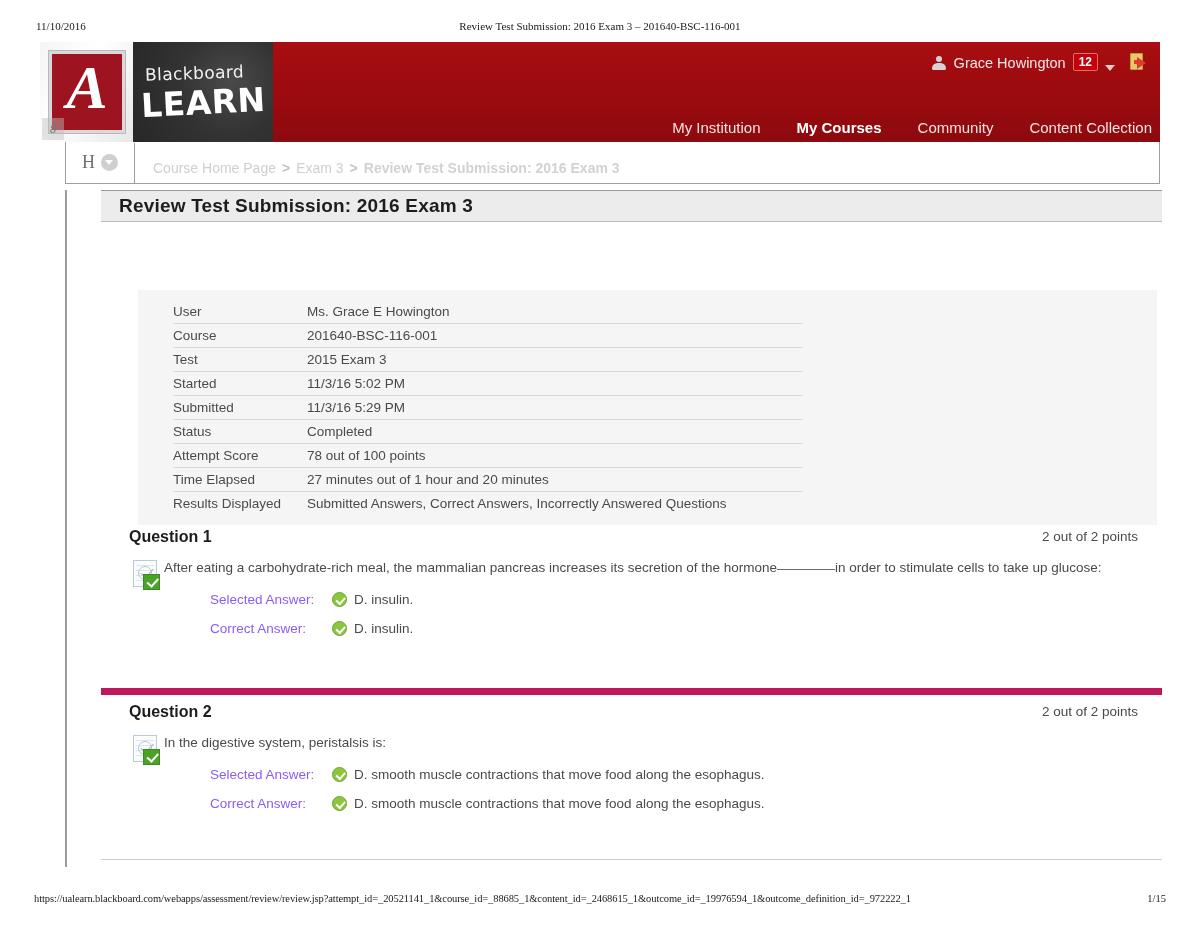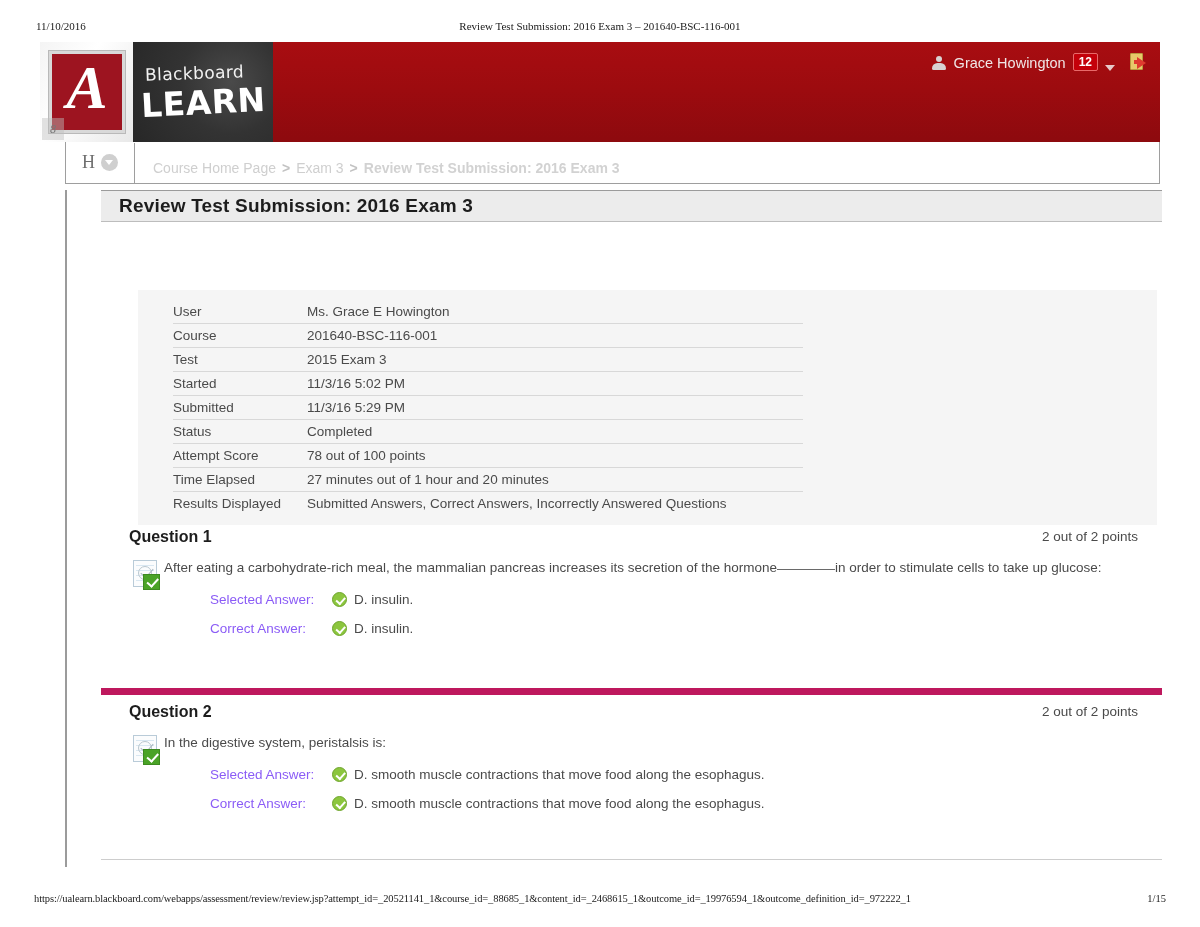--- a/index.html
+++ b/index.html
@@ -606,20 +606,26 @@
         <span class="badge-count">12</span>
         <span class="caret-down"></span>
       </div>
       <span class="logout-icon">
         <span class="door"></span>
           <span class="stem"></span>
           <span class="arrow"></span>
       </span>
     </div>
 
+    <div class="mainnav">
+      <a href="#">My Institution</a>
+      <a href="#" class="active">My Courses</a>
+      <a href="#">Community</a>
+      <a href="#">Content Collection</a>
+    </div>
   </div>
 
   <div class="crumbbar">
     <div class="course-chip">
       <span class="course-letter">H</span>
       <span class="chip-chevron"></span>
     </div>
     <div class="crumbs">
       <span>Course Home Page</span>
       <span class="sep">&gt;</span>

